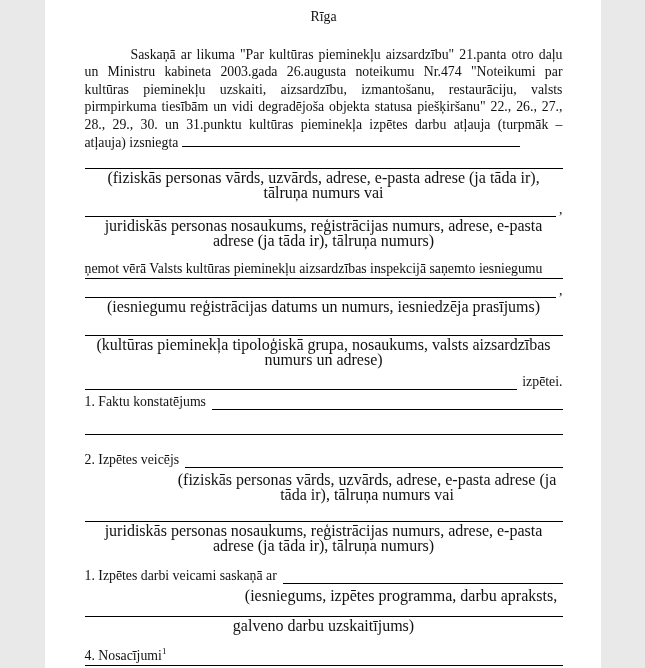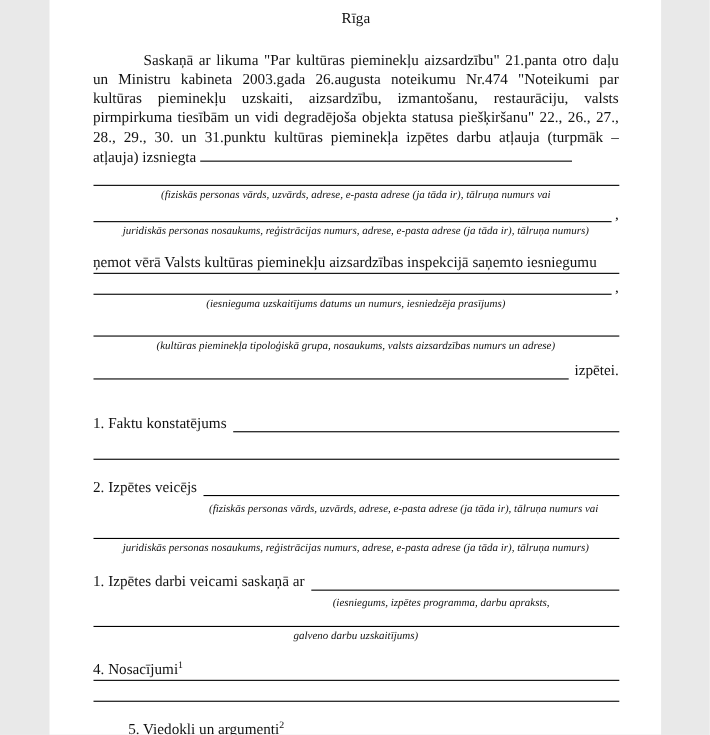--- a/index.html
+++ b/index.html
@@ -14,21 +14,21 @@
   .city{text-align:center;margin:0 0 20px 0;}
   .para{margin:0;text-align:justify;text-indent:46px;}
   .inline-fill{display:inline-block;width:338px;border-bottom:1.5px solid #000;height:.85em;}
   .rule-row{display:flex;align-items:stretch;}
   .rule-row .label{white-space:nowrap;padding-right:6px;}
   .rule-row .label-after{white-space:nowrap;padding-left:5px;}
   .rule-row .fill{flex:1;border-bottom:1.5px solid #000;margin-bottom:3px;}
   .blank-row{display:flex;align-items:stretch;}
   .blank-row .fill{flex:1;border-bottom:1.5px solid #000;}
   .blank-row .trail{white-space:nowrap;padding-left:3px;align-self:flex-end;line-height:15px;}
-  .caption{font-size:10px;line-height:15px;text-align:center;padding-top:1px;font-style:italic;}
+  .caption{font-size:16px;line-height:15px;text-align:center;padding-top:1px;}
   .cap-item2{margin-left:87px;}
   .cap-item3{margin-left:155px;}
   sup{font-size:9px;line-height:0;}
 </style>
 </head>
 <body>
 
 <div class="page">
 
   <div class="city">Rīga</div>
@@ -48,33 +48,33 @@
 
   <div class="rule-row" style="margin-top:12px;height:20px;flex-direction:column;">
     <span class="label">ņemot vērā Valsts kultūras pieminekļu aizsardzības inspekcijā saņemto iesniegumu</span>
     <span class="fill"></span>
   </div>
 
   <div class="blank-row" style="margin-top:2px;height:16px;">
       <span class="fill"></span>
       <span class="trail">,</span>
     </div>
-  <div class="caption">(iesnieguma uzskaitījums datums un numurs, iesniedzēja prasījums)</div>
+  <div class="caption">(iesniegumu reģistrācijas datums un numurs, iesniedzēja prasījums)</div>
 
   <div class="blank-row" style="margin-top:6px;height:16px;">
       <span class="fill"></span>
     </div>
   <div class="caption">(kultūras pieminekļa tipoloģiskā grupa, nosaukums, valsts aizsardzības numurs un adrese)</div>
 
   <div class="rule-row" style="margin-top:6px;height:20px;">
     <span class="fill"></span>
     <span class="label-after">izpētei.</span>
   </div>
 
-  <div class="rule-row" style="margin-top:28px;height:20px;">
+  <div class="rule-row" style="margin-top:0;height:20px;">
     <span class="label">1. Faktu konstatējums</span>
     <span class="fill"></span>
   </div>
   <div class="blank-row" style="margin-top:4px;height:18px;">
       <span class="fill"></span>
     </div>
 
   <div class="rule-row" style="margin-top:16px;height:20px;">
     <span class="label">2. Izpētes veicējs</span>
     <span class="fill"></span>

